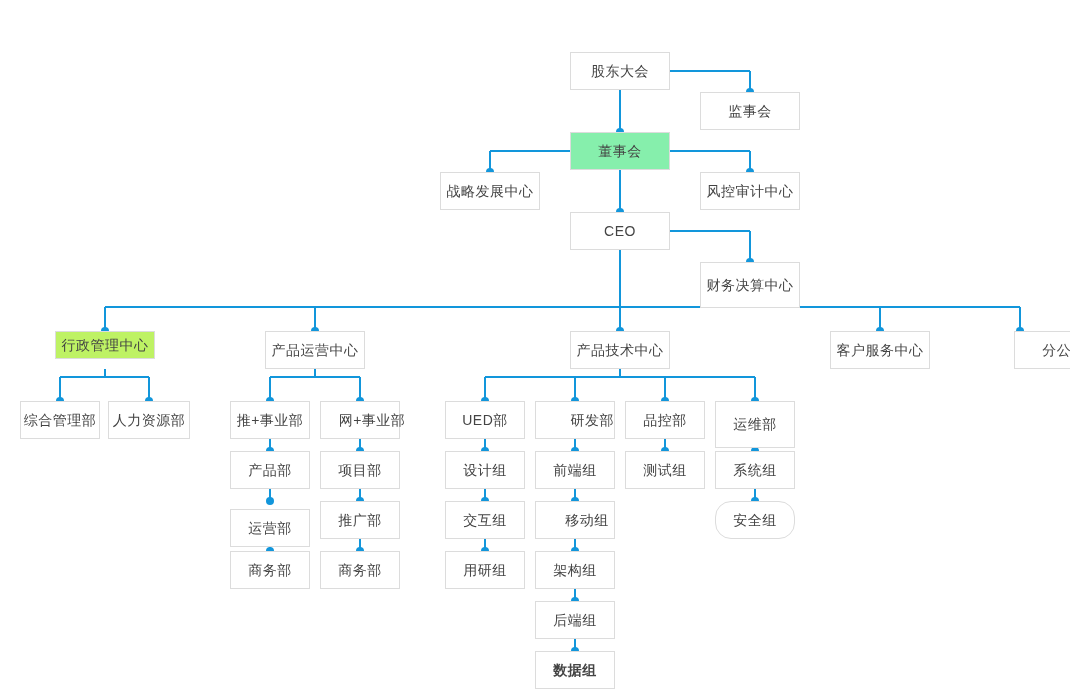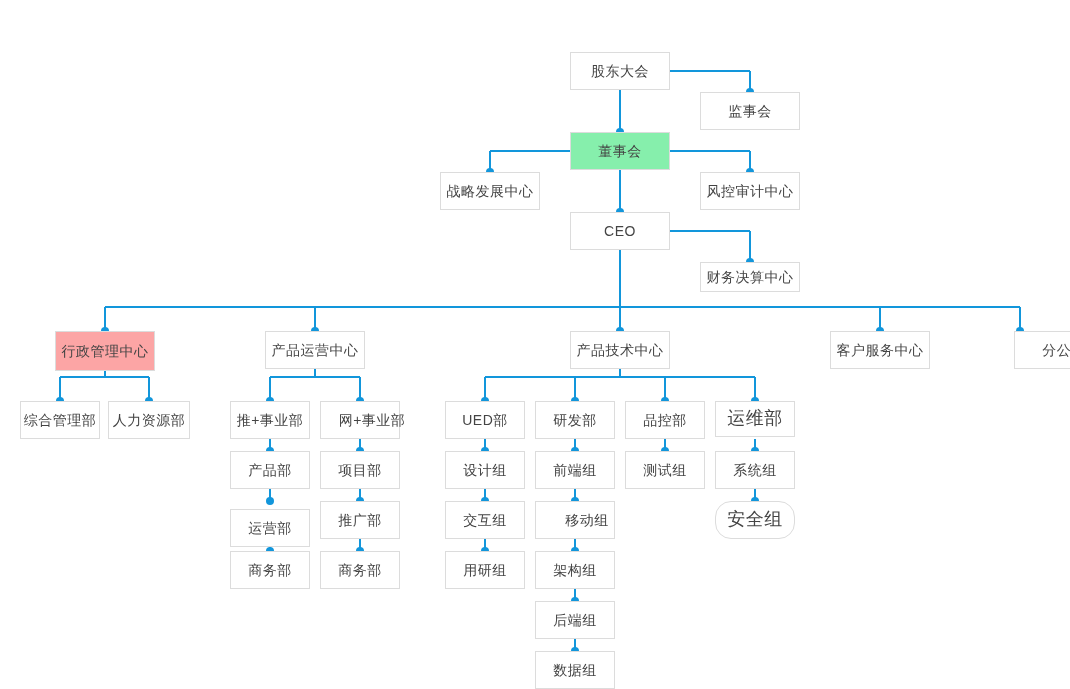--- a/index.html
+++ b/index.html
@@ -148,24 +148,24 @@
       </div>
       <div class="node" style="left: 440px; top: 172px; width: 100px; height: 38px; border-color: rgb(220, 220, 220); background: rgb(255, 255, 255); color: rgb(68, 68, 68); font-size: 14px;">
         <span class="node-label">战略发展中心</span>
       </div>
       <div class="node" style="left: 700px; top: 172px; width: 100px; height: 38px; border-color: rgb(220, 220, 220); background: rgb(255, 255, 255); color: rgb(68, 68, 68); font-size: 14px;">
         <span class="node-label">风控审计中心</span>
       </div>
       <div class="node" style="left: 570px; top: 212px; width: 100px; height: 38px; border-color: rgb(220, 220, 220); background: rgb(255, 255, 255); color: rgb(68, 68, 68); font-size: 14px;">
         <span class="node-label">CEO</span>
       </div>
-      <div class="node" style="left: 700px; top: 262px; width: 100px; height: 30px; border-color: rgb(220, 220, 220); background: rgb(255, 255, 255); color: rgb(68, 68, 68); font-size: 14px;">
+      <div class="node" style="left: 700px; top: 262px; width: 100px; height: 46px; border-color: rgb(220, 220, 220); background: rgb(255, 255, 255); color: rgb(68, 68, 68); font-size: 14px;">
         <span class="node-label">财务决算中心</span>
       </div>
-      <div class="node" style="left: 55px; top: 331px; width: 100px; height: 40px; border-color: rgb(220, 220, 220); background: #fca5a5; color: rgb(68, 68, 68); font-size: 14px;">
+      <div class="node" style="left: 55px; top: 331px; width: 100px; height: 28px; border-color: rgb(220, 220, 220); background: #bef264; color: rgb(68, 68, 68); font-size: 14px;">
         <span class="node-label">行政管理中心</span>
       </div>
       <div class="node" style="left: 265px; top: 331px; width: 100px; height: 38px; border-color: rgb(220, 220, 220); background: rgb(255, 255, 255); color: rgb(68, 68, 68); font-size: 14px;">
         <span class="node-label">产品运营中心</span>
       </div>
       <div class="node" style="left: 570px; top: 331px; width: 100px; height: 38px; border-color: rgb(220, 220, 220); background: rgb(255, 255, 255); color: rgb(68, 68, 68); font-size: 14px;">
         <span class="node-label">产品技术中心</span>
       </div>
       <div class="node" style="left: 830px; top: 331px; width: 100px; height: 38px; border-color: rgb(220, 220, 220); background: rgb(255, 255, 255); color: rgb(68, 68, 68); font-size: 14px;">
         <span class="node-label">客户服务中心</span>
@@ -208,47 +208,47 @@
       </div>
       <div class="node" style="left: 445px; top: 451px; width: 80px; height: 38px; border-color: rgb(220, 220, 220); background: rgb(255, 255, 255); color: rgb(68, 68, 68); font-size: 14px;">
         <span class="node-label">设计组</span>
       </div>
       <div class="node" style="left: 445px; top: 501px; width: 80px; height: 38px; border-color: rgb(220, 220, 220); background: rgb(255, 255, 255); color: rgb(68, 68, 68); font-size: 14px;">
         <span class="node-label">交互组</span>
       </div>
       <div class="node" style="left: 445px; top: 551px; width: 80px; height: 38px; border-color: rgb(220, 220, 220); background: rgb(255, 255, 255); color: rgb(68, 68, 68); font-size: 14px;">
         <span class="node-label">用研组</span>
       </div>
-      <div class="node" style="left: 535px; top: 401px; width: 80px; height: 38px; border-color: rgb(220, 220, 220); background: rgb(255, 255, 255); color: rgb(68, 68, 68); font-size: 14px;">
+      <div class="node" style="left: 535px; top: 401px; width: 80px; height: 38px; border-color: rgb(220, 220, 220); background: rgb(255, 255, 255); color: rgb(68, 68, 68); font-size: 14px; justify-content: flex-end;">
         <span class="node-label">研发部</span>
       </div>
       <div class="node" style="left: 535px; top: 451px; width: 80px; height: 38px; border-color: rgb(220, 220, 220); background: rgb(255, 255, 255); color: rgb(68, 68, 68); font-size: 14px;">
         <span class="node-label">前端组</span>
       </div>
       <div class="node" style="left: 535px; top: 501px; width: 80px; height: 38px; border-color: rgb(220, 220, 220); background: rgb(255, 255, 255); color: rgb(68, 68, 68); font-size: 14px; padding-left: 24px;">
         <span class="node-label">移动组</span>
       </div>
       <div class="node" style="left: 535px; top: 551px; width: 80px; height: 38px; border-color: rgb(220, 220, 220); background: rgb(255, 255, 255); color: rgb(68, 68, 68); font-size: 14px;">
         <span class="node-label">架构组</span>
       </div>
       <div class="node" style="left: 535px; top: 601px; width: 80px; height: 38px; border-color: rgb(220, 220, 220); background: rgb(255, 255, 255); color: rgb(68, 68, 68); font-size: 14px;">
         <span class="node-label">后端组</span>
       </div>
-      <div class="node" style="left: 535px; top: 651px; width: 80px; height: 38px; border-color: rgb(220, 220, 220); background: rgb(255, 255, 255); color: rgb(68, 68, 68); font-size: 14px;">
+      <div class="node" style="left: 535px; top: 651px; width: 80px; height: 38px; border-color: rgb(220, 220, 220); background: rgb(255, 255, 255); color: rgb(68, 68, 68); font-size: 14px; font-weight: bold;">
         <span class="node-label">数据组</span>
       </div>
       <div class="node" style="left: 625px; top: 401px; width: 80px; height: 38px; border-color: rgb(220, 220, 220); background: rgb(255, 255, 255); color: rgb(68, 68, 68); font-size: 14px;">
         <span class="node-label">品控部</span>
       </div>
       <div class="node" style="left: 625px; top: 451px; width: 80px; height: 38px; border-color: rgb(220, 220, 220); background: rgb(255, 255, 255); color: rgb(68, 68, 68); font-size: 14px;">
         <span class="node-label">测试组</span>
       </div>
-      <div class="node" style="left: 715px; top: 401px; width: 80px; height: 36px; border-color: rgb(220, 220, 220); background: rgb(255, 255, 255); color: rgb(68, 68, 68); font-size: 18px;">
+      <div class="node" style="left: 715px; top: 401px; width: 80px; height: 47px; border-color: rgb(220, 220, 220); background: rgb(255, 255, 255); color: rgb(68, 68, 68); font-size: 14px;">
         <span class="node-label">运维部</span>
       </div>
       <div class="node" style="left: 715px; top: 451px; width: 80px; height: 38px; border-color: rgb(220, 220, 220); background: rgb(255, 255, 255); color: rgb(68, 68, 68); font-size: 14px;">
         <span class="node-label">系统组</span>
       </div>
-      <div class="node" style="left: 715px; top: 501px; width: 80px; height: 38px; border-color: rgb(220, 220, 220); background: rgb(255, 255, 255); color: rgb(68, 68, 68); font-size: 18px; border-radius: 16px;">
+      <div class="node" style="left: 715px; top: 501px; width: 80px; height: 38px; border-color: rgb(220, 220, 220); background: rgb(255, 255, 255); color: rgb(68, 68, 68); font-size: 14px; border-radius: 16px;">
         <span class="node-label">安全组</span>
       </div>
     </div>
 </div>
 
 </body></html>

